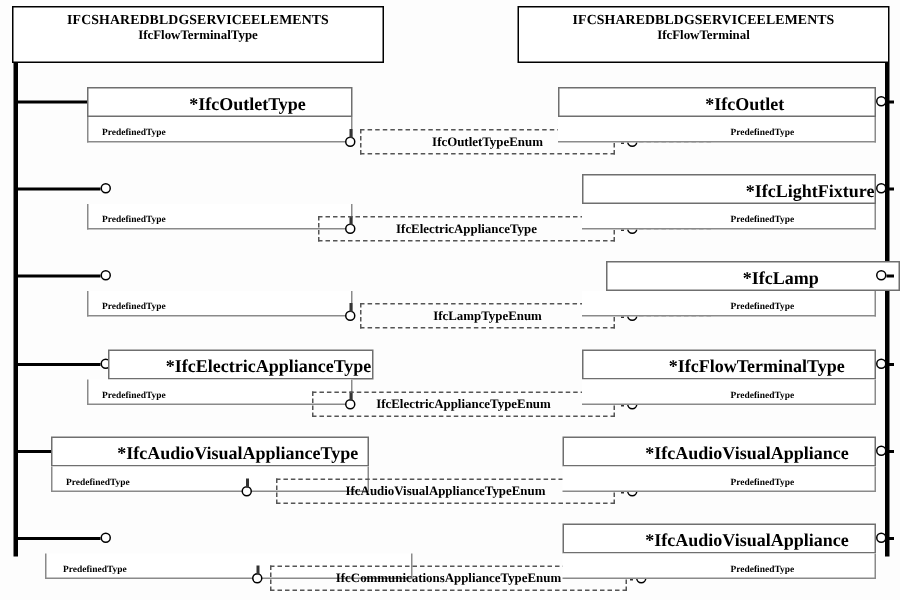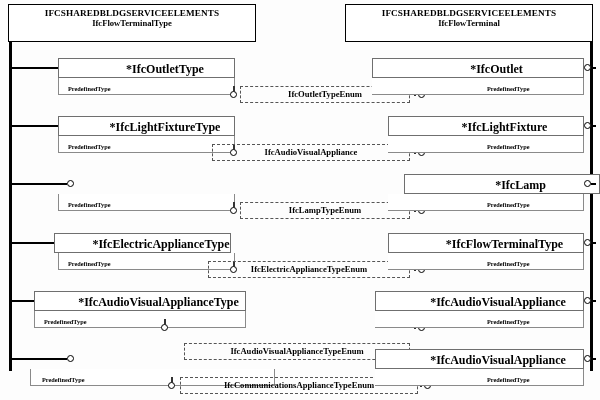--- a/index.html
+++ b/index.html
@@ -112,30 +112,29 @@
   <div class="tick" style="left:414px;top:86px;width:1.5px;height:10px;"></div>
   <div class="dashline" style="left:426px;top:94px;width:48px;"></div>
   <div class="ent" style="left:372px;top:58px;width:212px;">*IfcOutlet</div>
   <div class="attrbox" style="left:372px;top:78px;width:212px;border-left:none;"></div>
   <div class="attrlbl" style="left:487px;top:85px;">PredefinedType</div>
   <div class="stub" style="left:591px;top:67px;width:5px;height:2px;"></div>
   <div class="circ" style="left:584px;top:64px;"></div>
 
   <div class="stub" style="left:11px;top:125px;width:56px;height:2px;"></div>
   <div class="circ" style="left:67px;top:122px;"></div>
-  <div class="ent" style="left:58px;top:116px;width:177px;">*IfcLightFixtureType</div>
   <div class="attrbox" style="left:58px;top:136px;width:177px;"></div>
   <div class="attrlbl" style="left:68px;top:143px;">PredefinedType</div>
   <div class="circ" style="left:230px;top:149px;"></div>
   <div class="tick" style="left:233px;top:144px;width:1.5px;height:6px;"></div>
-  <div class="enum" style="left:212px;top:144px;width:198px;">IfcAudioVisualAppliance</div>
+  <div class="enum" style="left:212px;top:144px;width:198px;">IfcElectricApplianceType</div>
   <div class="circ" style="left:418px;top:149px;"></div>
   <div class="tick" style="left:414px;top:144px;width:1.5px;height:10px;"></div>
   <div class="dashline" style="left:426px;top:152px;width:48px;"></div>
-  <div class="ent" style="left:388px;top:116px;width:196px;">*IfcLightFixture</div>
+  <div class="ent" style="left:388px;top:116px;width:196px;text-align:right;">*IfcLightFixture</div>
   <div class="attrbox" style="left:388px;top:136px;width:196px;border-left:none;"></div>
   <div class="attrlbl" style="left:487px;top:143px;">PredefinedType</div>
   <div class="stub" style="left:591px;top:125px;width:5px;height:2px;"></div>
   <div class="circ" style="left:584px;top:122px;"></div>
 
   <div class="stub" style="left:11px;top:183px;width:56px;height:2px;"></div>
   <div class="circ" style="left:67px;top:180px;"></div>
   <div class="attrbox" style="left:58px;top:194px;width:177px;"></div>
   <div class="attrlbl" style="left:68px;top:201px;">PredefinedType</div>
   <div class="circ" style="left:230px;top:207px;"></div>
@@ -145,21 +144,21 @@
   <div class="tick" style="left:414px;top:202px;width:1.5px;height:10px;"></div>
   <div class="dashline" style="left:426px;top:210px;width:48px;"></div>
   <div class="ent" style="left:404px;top:174px;width:196px;">*IfcLamp</div>
   <div class="attrbox" style="left:388px;top:194px;width:196px;border-left:none;"></div>
   <div class="attrlbl" style="left:487px;top:201px;">PredefinedType</div>
   <div class="stub" style="left:591px;top:183px;width:5px;height:2px;"></div>
   <div class="circ" style="left:584px;top:180px;"></div>
 
   <div class="stub" style="left:11px;top:242px;width:56px;height:2px;"></div>
   <div class="circ" style="left:67px;top:239px;"></div>
-  <div class="ent" style="left:54px;top:233px;width:177px;">*IfcElectricApplianceType</div>
+  <div class="ent" style="left:72px;top:233px;width:177px;">*IfcElectricApplianceType</div>
   <div class="attrbox" style="left:58px;top:253px;width:177px;"></div>
   <div class="attrlbl" style="left:68px;top:260px;">PredefinedType</div>
   <div class="circ" style="left:230px;top:266px;"></div>
   <div class="tick" style="left:233px;top:261px;width:1.5px;height:6px;"></div>
   <div class="enum" style="left:208px;top:261px;width:202px;">IfcElectricApplianceTypeEnum</div>
   <div class="circ" style="left:418px;top:266px;"></div>
   <div class="tick" style="left:414px;top:261px;width:1.5px;height:10px;"></div>
   <div class="dashline" style="left:426px;top:269px;width:48px;"></div>
   <div class="ent" style="left:388px;top:233px;width:196px;">*IfcFlowTerminalType</div>
   <div class="attrbox" style="left:388px;top:253px;width:196px;border-left:none;"></div>
@@ -167,21 +166,21 @@
   <div class="stub" style="left:591px;top:242px;width:5px;height:2px;"></div>
   <div class="circ" style="left:584px;top:239px;"></div>
 
   <div class="stub" style="left:11px;top:300px;width:56px;height:2px;"></div>
   <div class="circ" style="left:67px;top:297px;"></div>
   <div class="ent" style="left:34px;top:291px;width:212px;">*IfcAudioVisualApplianceType</div>
   <div class="attrbox" style="left:34px;top:311px;width:212px;"></div>
   <div class="attrlbl" style="left:44px;top:318px;">PredefinedType</div>
   <div class="circ" style="left:161px;top:324px;"></div>
   <div class="tick" style="left:164px;top:319px;width:1.5px;height:6px;"></div>
-  <div class="enum" style="left:184px;top:319px;width:226px;margin-top:24px;">IfcAudioVisualApplianceTypeEnum</div>
+  <div class="enum" style="left:184px;top:319px;width:226px;">IfcAudioVisualApplianceTypeEnum</div>
   <div class="circ" style="left:418px;top:324px;"></div>
   <div class="tick" style="left:414px;top:319px;width:1.5px;height:10px;"></div>
   <div class="dashline" style="left:426px;top:327px;width:48px;"></div>
   <div class="ent" style="left:375px;top:291px;width:209px;">*IfcAudioVisualAppliance</div>
   <div class="attrbox" style="left:375px;top:311px;width:209px;border-left:none;"></div>
   <div class="attrlbl" style="left:487px;top:318px;">PredefinedType</div>
   <div class="stub" style="left:591px;top:300px;width:5px;height:2px;"></div>
   <div class="circ" style="left:584px;top:297px;"></div>
 
   <div class="stub" style="left:11px;top:358px;width:56px;height:2px;"></div>

